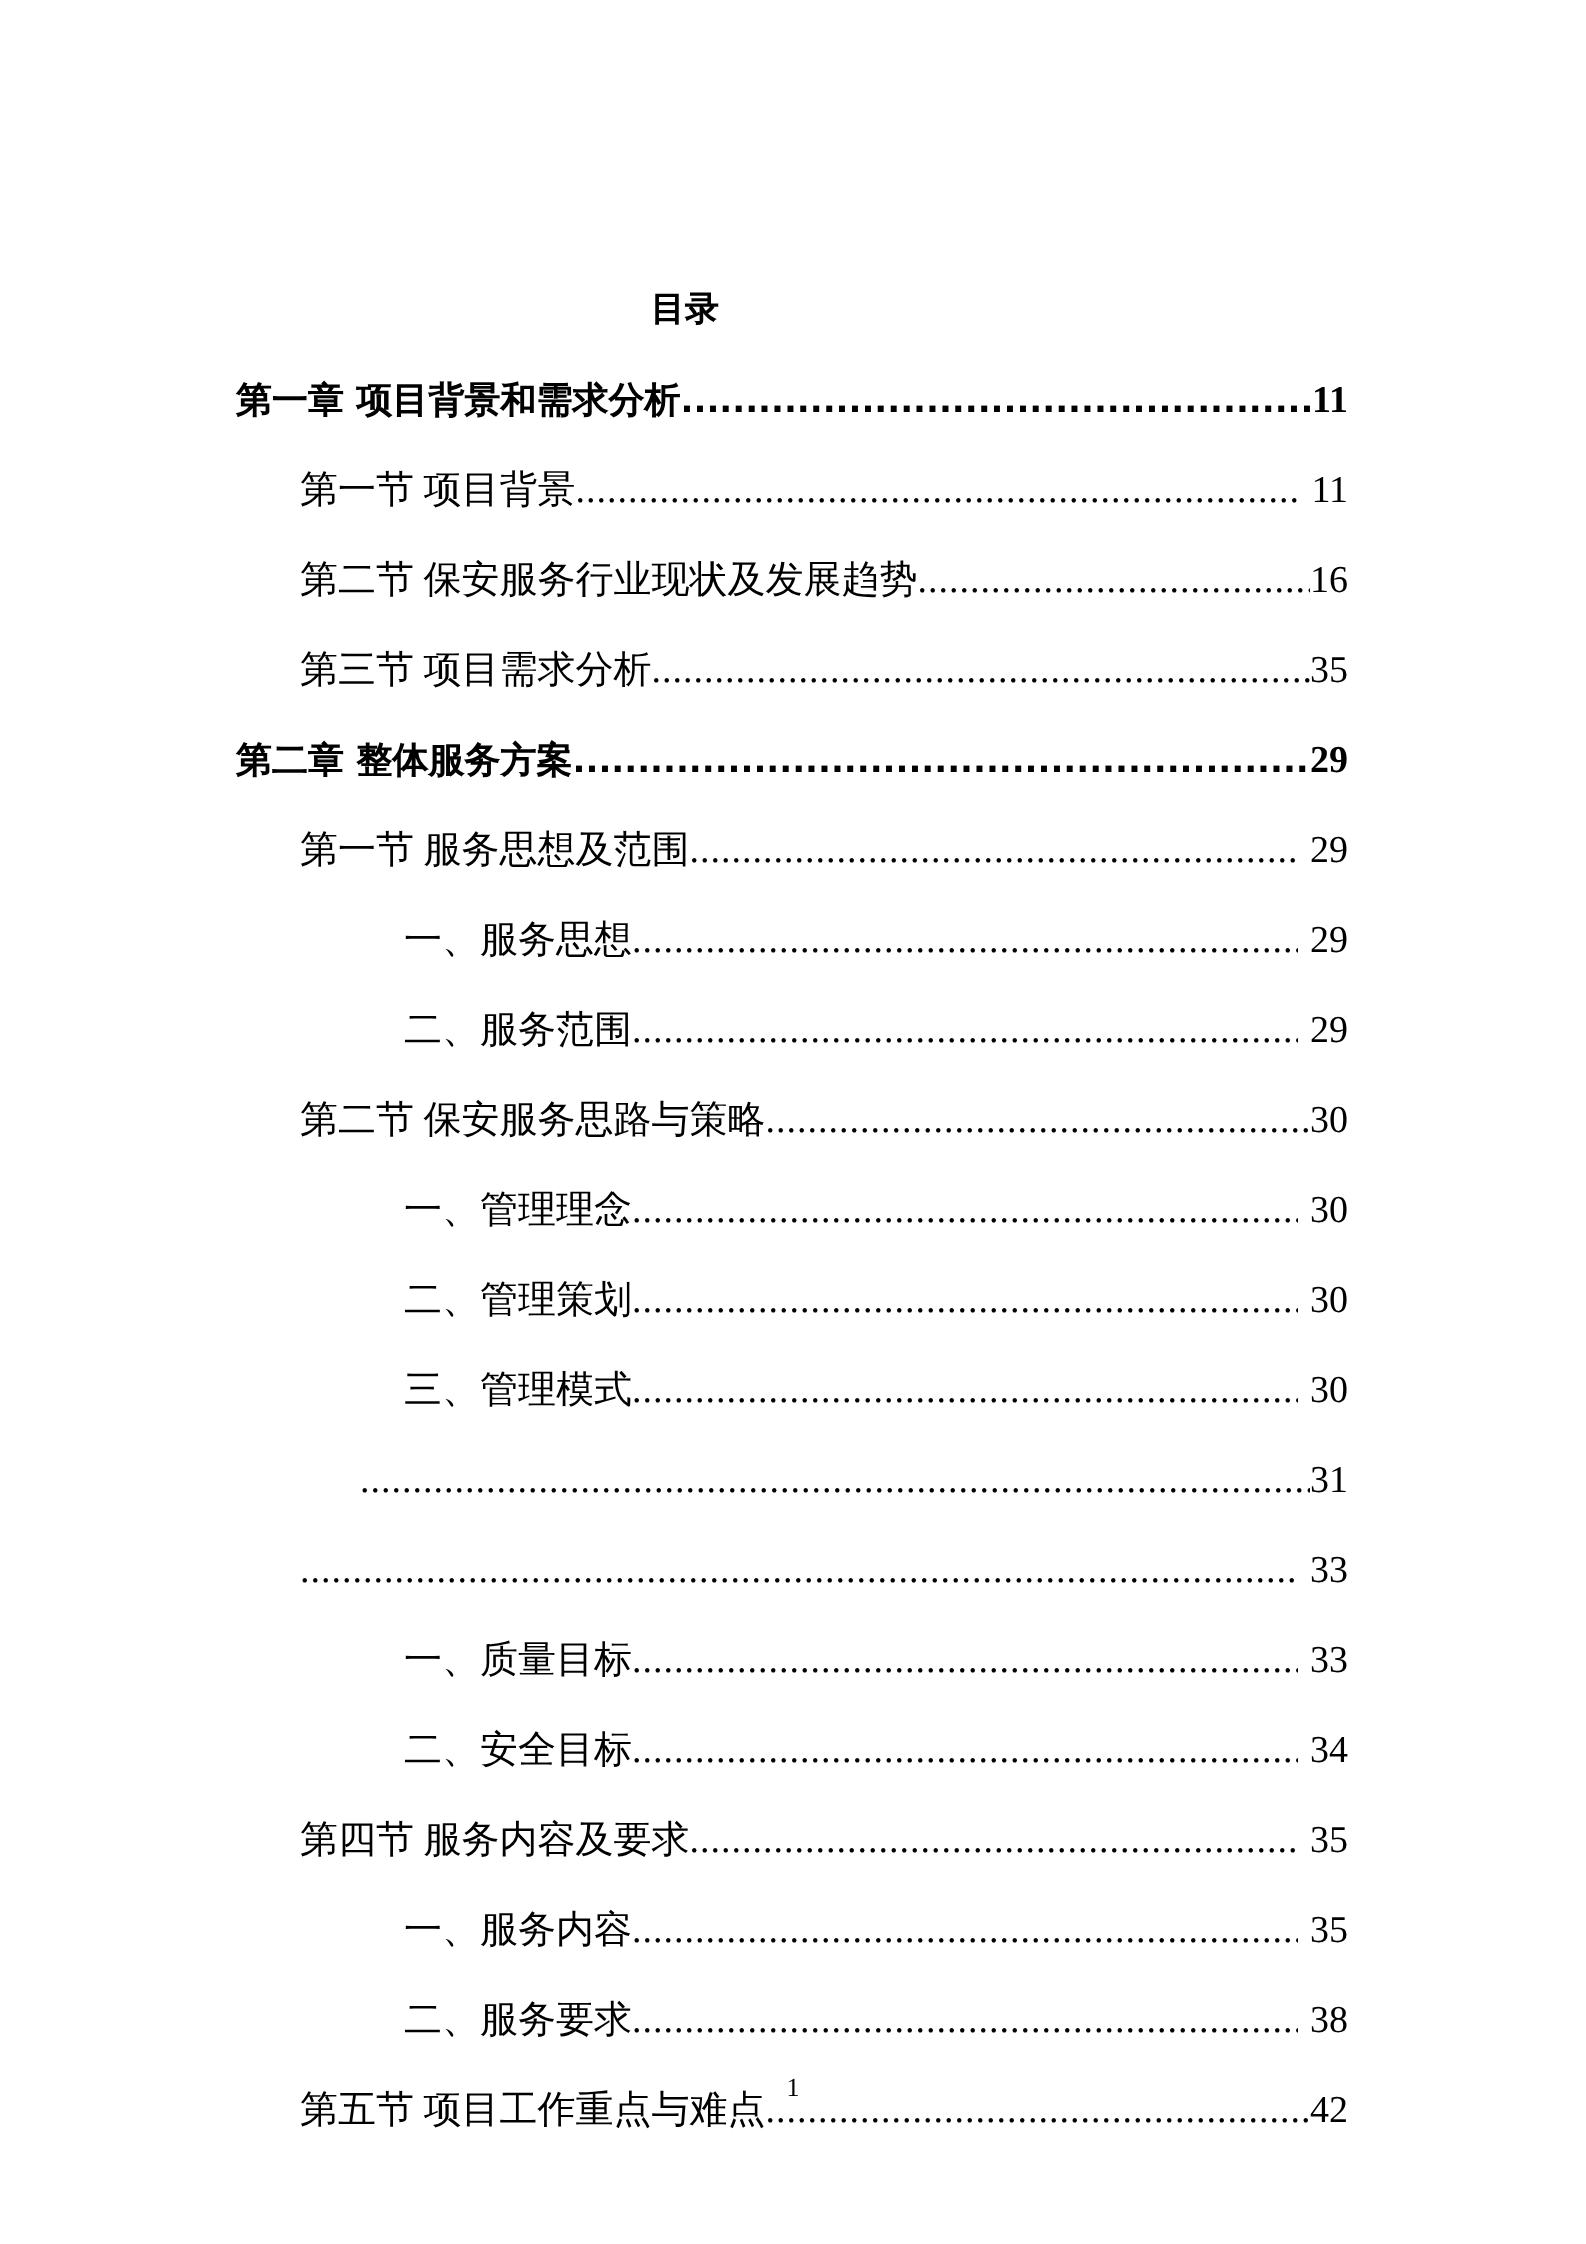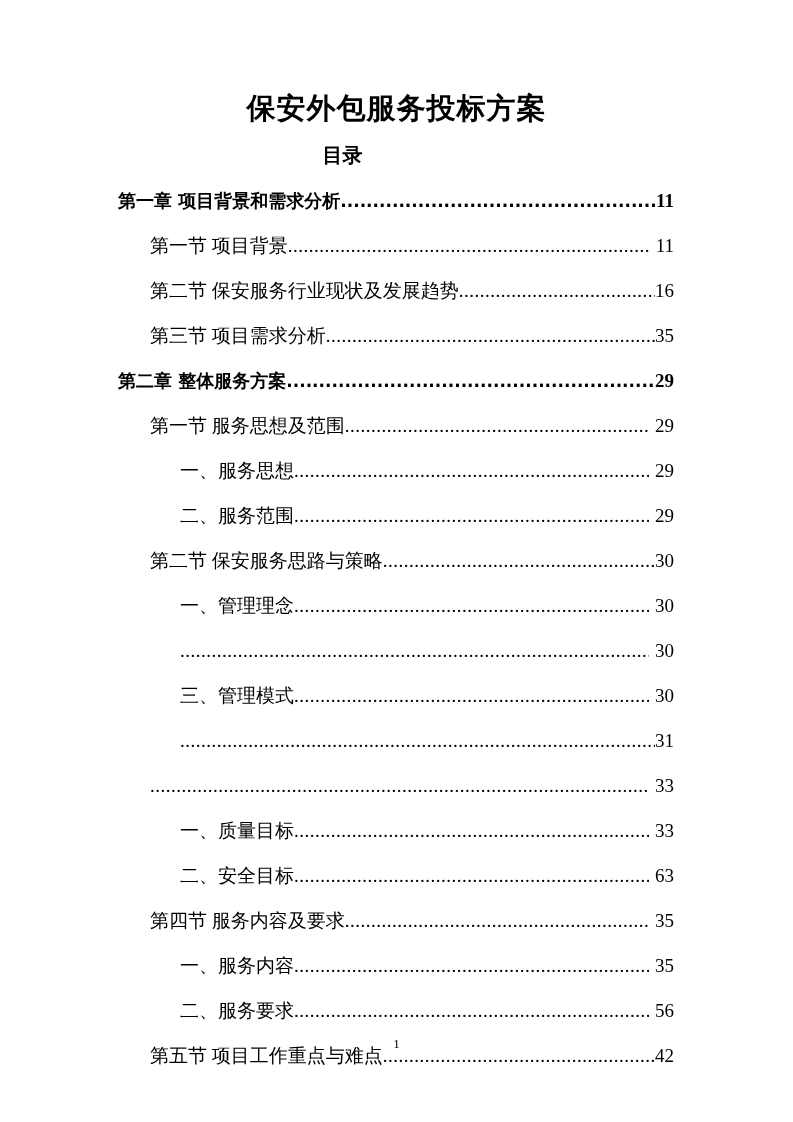--- a/index.html
+++ b/index.html
@@ -39,21 +39,21 @@
   }
 
   .doc-subtitle {
     position: absolute;
     left: 0;
     top: 143px;
     width: 685px;
     text-align: center;
     font-family: "DejaVu Sans", "Liberation Sans", sans-serif;
     font-weight: bold;
-    font-size: 20px;
+    font-size: 17px;
     line-height: 24px;
   }
 
   
   .toc {
     position: absolute;
     left: 118px;
     top: 178px;
     width: 556px;
   }
@@ -126,20 +126,21 @@
     font-size: 19px;
   }
 
   
   .lvl3 {
     padding-left: 62px;
     font-weight: normal;
   }
   .lvl3 .toc-label {
     font-size: 19px;
+    margin-left: 22px;
   }
 
   
   .gap-wide .toc-page { padding-left: 6px; }
   .gap-none .toc-page { padding-left: 0px; }
 
   
   .footer-pagenum {
     position: absolute;
     left: 0;
@@ -148,21 +149,20 @@
     text-align: center;
     font-size: 13px;
     line-height: 18px;
   }
 </style>
 </head>
 <body>
 
 <div class="page">
 
-  <div class="doc-title">保安外包服务投标方案</div>
 
   <div class="doc-subtitle">目录</div>
 
   <div class="toc">
       <div class="toc-row lvl1 gap-none">
         <span class="toc-label">第一章  项目背景和需求分析</span>
         <span class="toc-leader"></span>
         <span class="toc-page">11</span>
       </div>
       <div class="toc-row lvl2 gap-wide">
@@ -204,20 +204,21 @@
         <span class="toc-label">第二节  保安服务思路与策略</span>
         <span class="toc-leader"></span>
         <span class="toc-page">30</span>
       </div>
       <div class="toc-row lvl3 gap-wide">
         <span class="toc-label">一、管理理念</span>
         <span class="toc-leader"></span>
         <span class="toc-page">30</span>
       </div>
       <div class="toc-row lvl3 gap-wide">
+        <span class="toc-label">二、管理策划</span>
         <span class="toc-leader"></span>
         <span class="toc-page">30</span>
       </div>
       <div class="toc-row lvl3 gap-wide">
         <span class="toc-label">三、管理模式</span>
         <span class="toc-leader"></span>
         <span class="toc-page">30</span>
       </div>
       <div class="toc-row lvl3 gap-none">
         <span class="toc-leader"></span>
@@ -228,36 +229,36 @@
         <span class="toc-page">33</span>
       </div>
       <div class="toc-row lvl3 gap-wide">
         <span class="toc-label">一、质量目标</span>
         <span class="toc-leader"></span>
         <span class="toc-page">33</span>
       </div>
       <div class="toc-row lvl3 gap-wide">
         <span class="toc-label">二、安全目标</span>
         <span class="toc-leader"></span>
-        <span class="toc-page">63</span>
+        <span class="toc-page">34</span>
       </div>
       <div class="toc-row lvl2 gap-wide">
         <span class="toc-label">第四节  服务内容及要求</span>
         <span class="toc-leader"></span>
         <span class="toc-page">35</span>
       </div>
       <div class="toc-row lvl3 gap-wide">
         <span class="toc-label">一、服务内容</span>
         <span class="toc-leader"></span>
         <span class="toc-page">35</span>
       </div>
       <div class="toc-row lvl3 gap-wide">
         <span class="toc-label">二、服务要求</span>
         <span class="toc-leader"></span>
-        <span class="toc-page">56</span>
+        <span class="toc-page">38</span>
       </div>
       <div class="toc-row lvl2 gap-none">
         <span class="toc-label">第五节  项目工作重点与难点</span>
         <span class="toc-leader"></span>
         <span class="toc-page">42</span>
       </div>
     </div>
 
   <div class="footer-pagenum">1</div>
 

